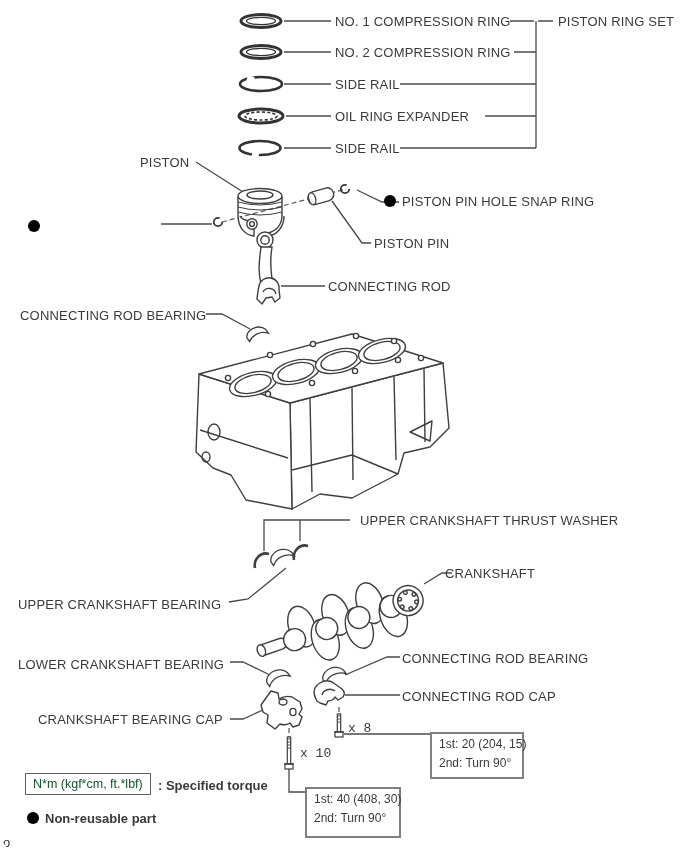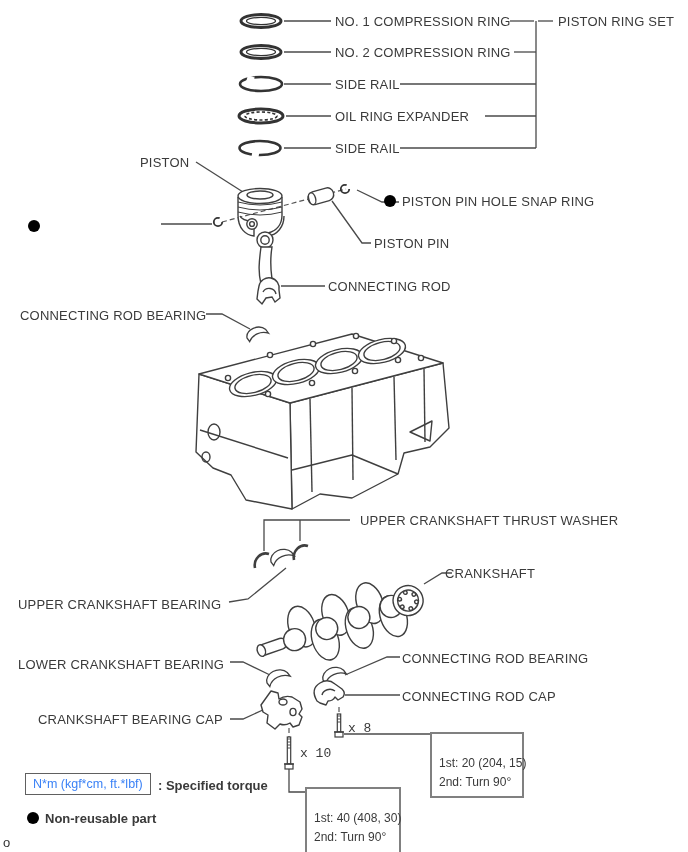--- a/index.html
+++ b/index.html
@@ -1,28 +1,28 @@
 <!DOCTYPE html>
 <html><head>
 <meta charset="utf-8">
 <style>
   html,body{margin:0;padding:0;background:#fff;}
   #page{position:relative;width:688px;height:852px;background:#fff;overflow:hidden;
-        font-family:"Liberation Sans", sans-serif;}
+        font-family:"Liberation Sans", sans-serif;border-radius:20px;}
   #art{position:absolute;left:0;top:0;}
   .lbl{position:absolute;font-size:13px;line-height:15px;color:#3a3a3a;
        white-space:nowrap;letter-spacing:.2px;}
   .lbl2{line-height:19px;}
   .bullet{position:absolute;width:12px;height:12px;border-radius:50%;background:#000;}
   .qty{position:absolute;font-size:13px;color:#3a3a3a;white-space:nowrap;font-family:Liberation Mono, monospace;}
   .tqbox{position:absolute;border:2px solid #808080;background:#fff;
-         font-size:12px;color:#3a3a3a;padding:22px 7px 5px 7px;white-space:nowrap;}
+         font-size:12px;color:#3a3a3a;padding:3px 7px 5px 7px;white-space:nowrap;}
   .tqbox .row2{margin-top:5px;}
   .legendbox{position:absolute;border:1.5px solid #606060;background:#fff;
-             font-size:12.5px;color:#3b82f6;padding:3px 7px;white-space:nowrap;}
+             font-size:12.5px;color:#14532d;padding:3px 7px;white-space:nowrap;}
   .legendtext{position:absolute;font-size:13px;color:#3a3a3a;white-space:nowrap;font-weight:bold;}
   .pagechar{position:absolute;font-size:13px;color:#333;}
 </style>
 </head>
 <body>
 
 <div id="page">
 
 <svg id="art" width="688" height="852" viewBox="0 0 688 852">
 

